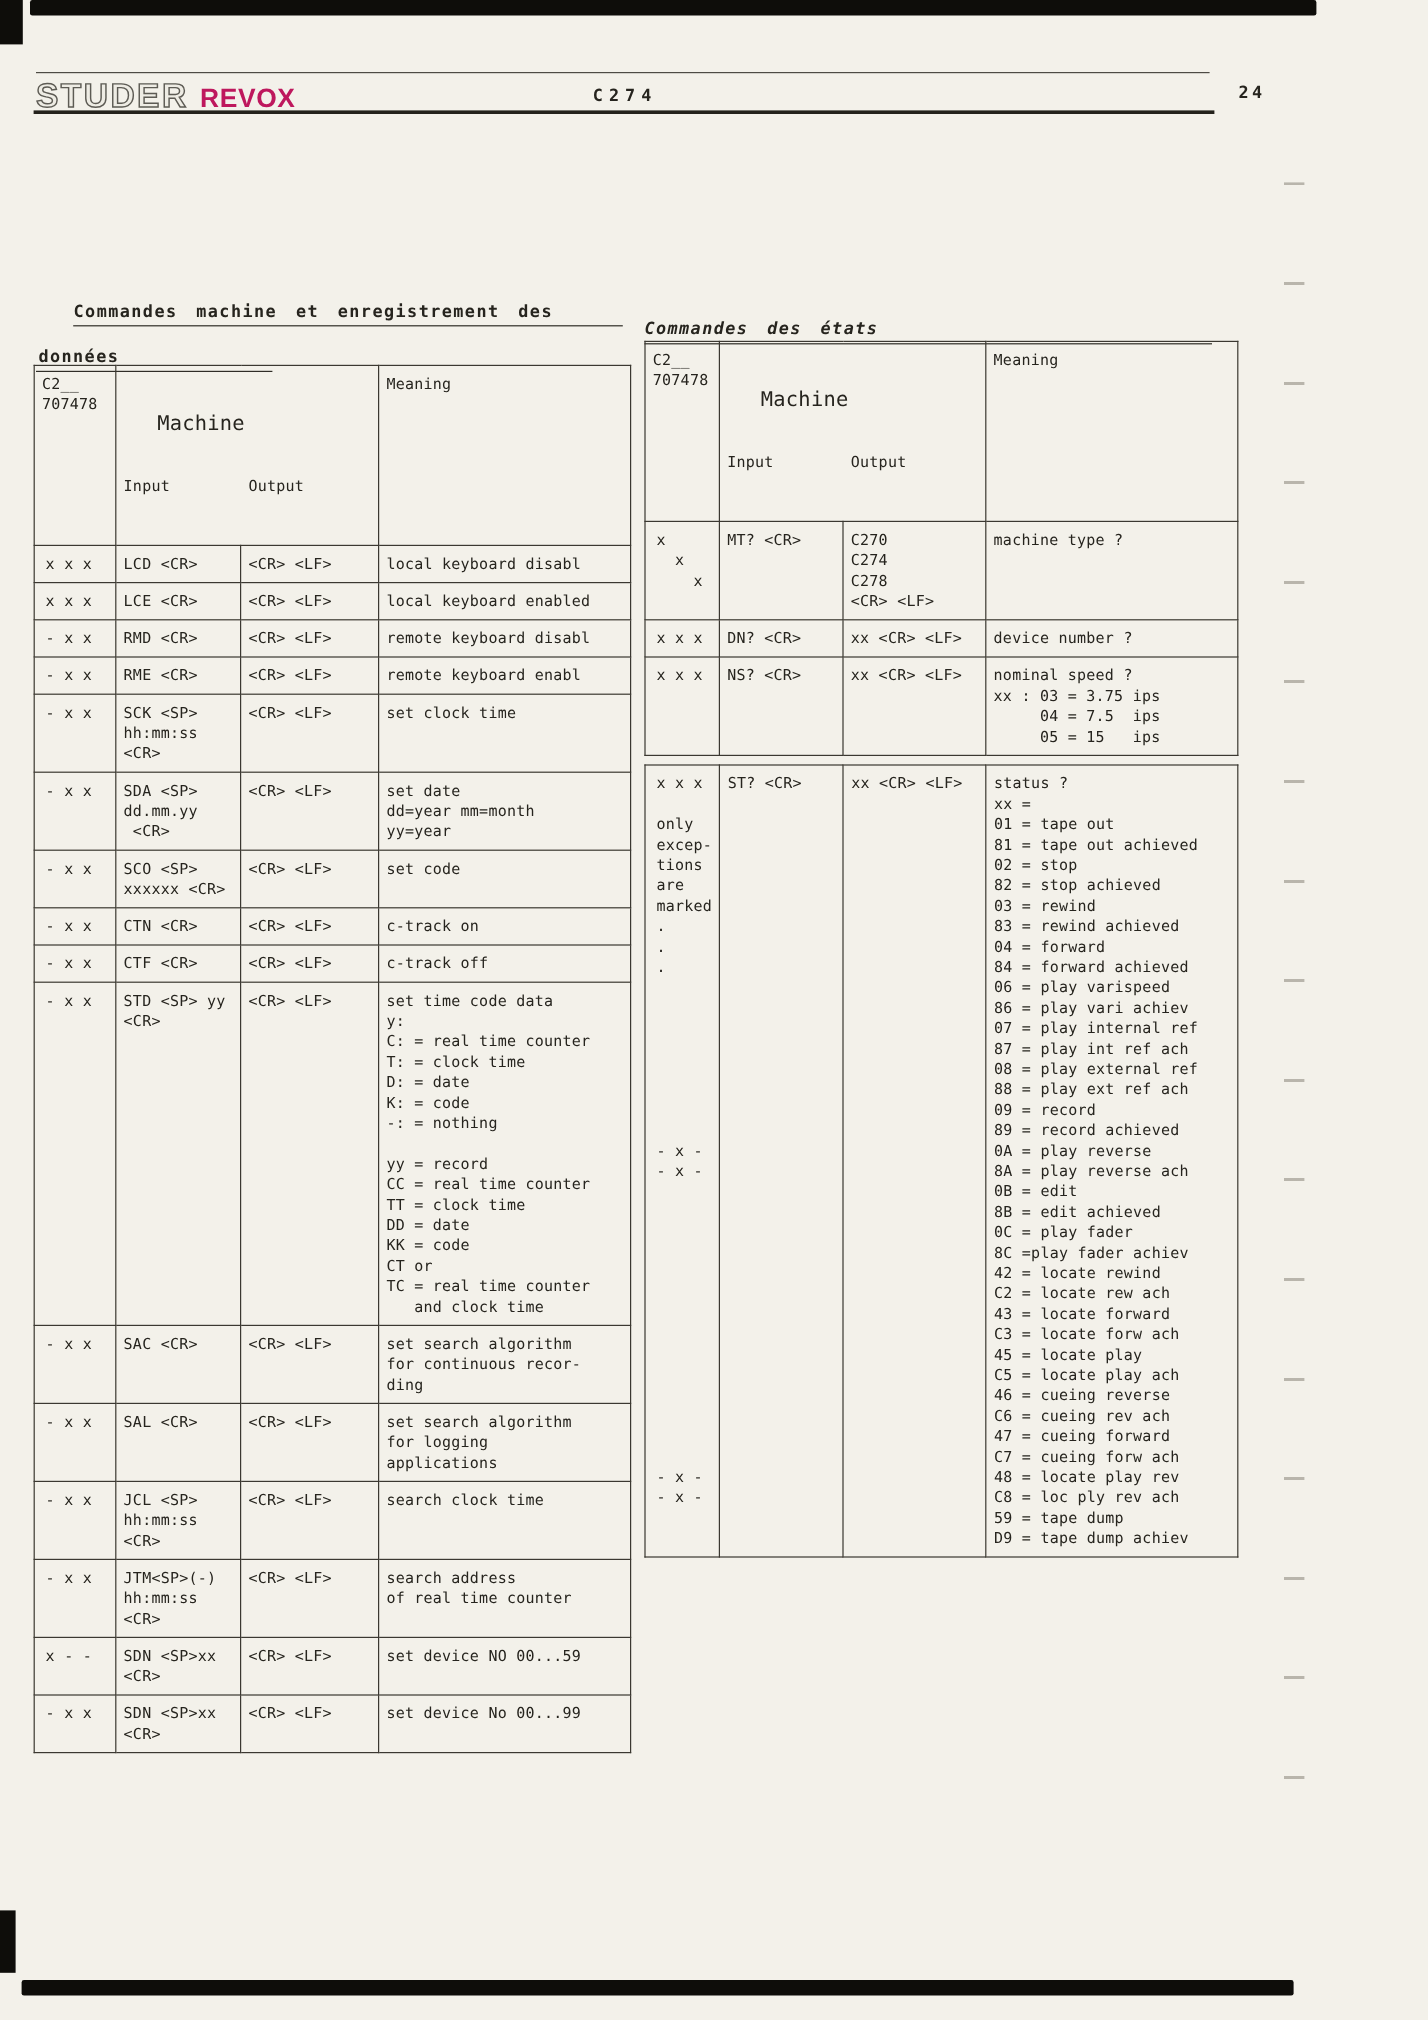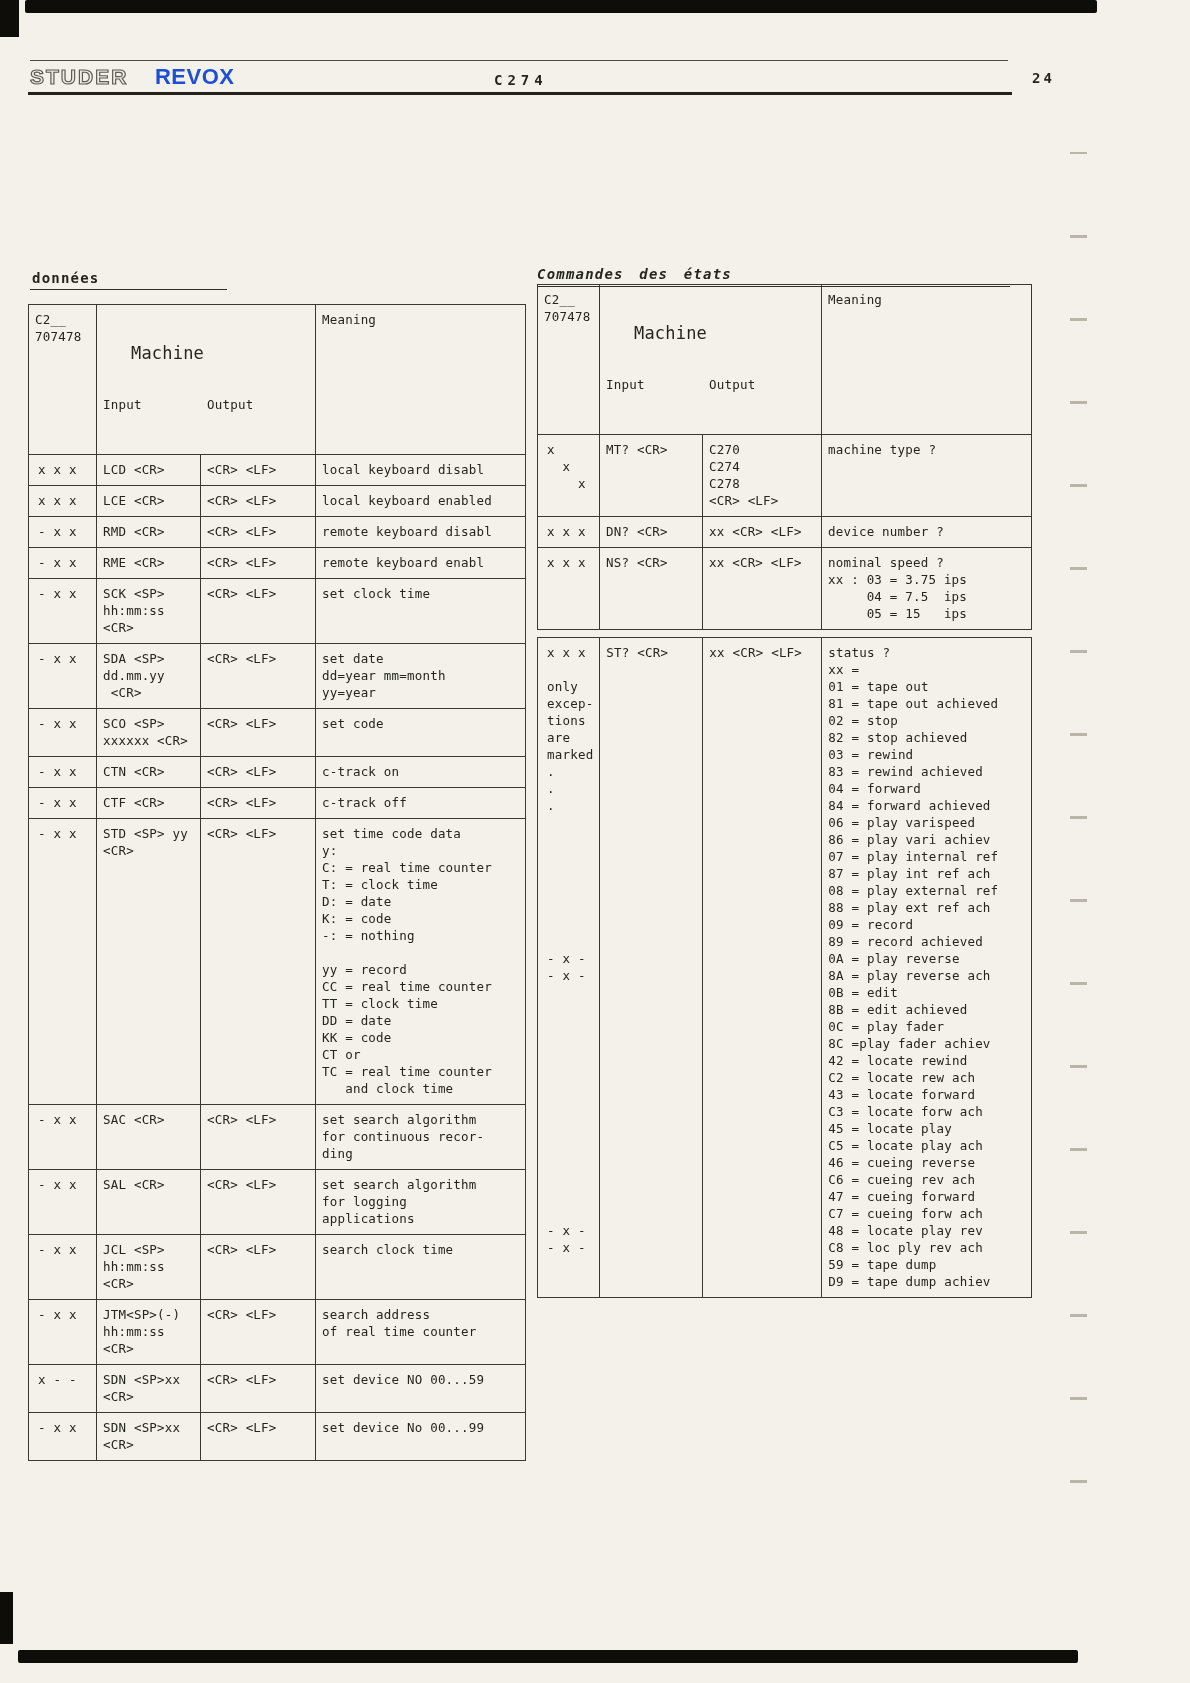--- a/index.html
+++ b/index.html
@@ -17,26 +17,26 @@
   .edge-dashes{
     position:absolute;left:1070px;top:152px;width:17px;height:1395px;
     background:repeating-linear-gradient(to bottom,#a5a197 0 2.5px,transparent 2.5px 83px);
     opacity:.75;
   }
   
   .rule-top{position:absolute;left:30px;top:60px;width:978px;border-top:1.5px solid #4d4b44;}
   .rule-bottom{position:absolute;left:28px;top:92px;width:984px;border-top:3px solid #24221c;}
   .logo{position:absolute;left:30px;top:64px;white-space:nowrap;}
   .studer{
-    font-family:"Liberation Sans",sans-serif;font-weight:bold;font-size:21px;
+    font-family:"Liberation Sans",sans-serif;font-weight:bold;font-size:28px;
     letter-spacing:2px;color:#eeece4;-webkit-text-stroke:1.2px #5d5b54;
   }
   .revox{
     font-family:"Liberation Sans",sans-serif;font-weight:bold;font-size:22px;
-    letter-spacing:.5px;color:#1d4ed8;margin-left:17px;
+    letter-spacing:.5px;color:#be185d;margin-left:0;
   }
   .model{position:absolute;left:494px;top:72px;font-weight:bold;font-size:14px;letter-spacing:5px;}
   .page-num{position:absolute;left:1032px;top:70px;font-weight:bold;font-size:14px;letter-spacing:3px;}
   
   .sec-title{position:absolute;font-weight:bold;font-size:14px;letter-spacing:1.2px;word-spacing:6px;white-space:pre;}
   .title-left{left:30px;top:236px;}
   .t-line{display:inline-block;border-bottom:1.7px solid #2f2d27;padding:0 58px 3px 0;}
   .t-line2{margin-top:2px;width:195px;border-bottom:1.7px solid #2f2d27;padding:0 0 3px 2px;}
   .title-right{left:537px;top:234px;font-style:italic;}
   .t-full{display:block;width:473px;border-bottom:1.7px solid #2f2d27;padding-bottom:4px;}
@@ -73,20 +73,21 @@
 <div class="rule-top"></div>
 <div class="logo">
   <span class="studer">STUDER</span>
   <span class="revox">REVOX</span>
 </div>
 <div class="model">C274</div>
 <div class="page-num">24</div>
 <div class="rule-bottom"></div>
 
 <div class="sec-title title-left">
+  <span class="t-line">Commandes machine et enregistrement des</span>
   <div class="t-line2">données</div>
 </div>
 <div class="sec-title title-right">
   <span class="t-full">Commandes des états</span>
 </div>
 
 <div class="tbl-wrap left-wrap">
   <table class="left-tbl">
     <colgroup>
         <col style="width:68px">

